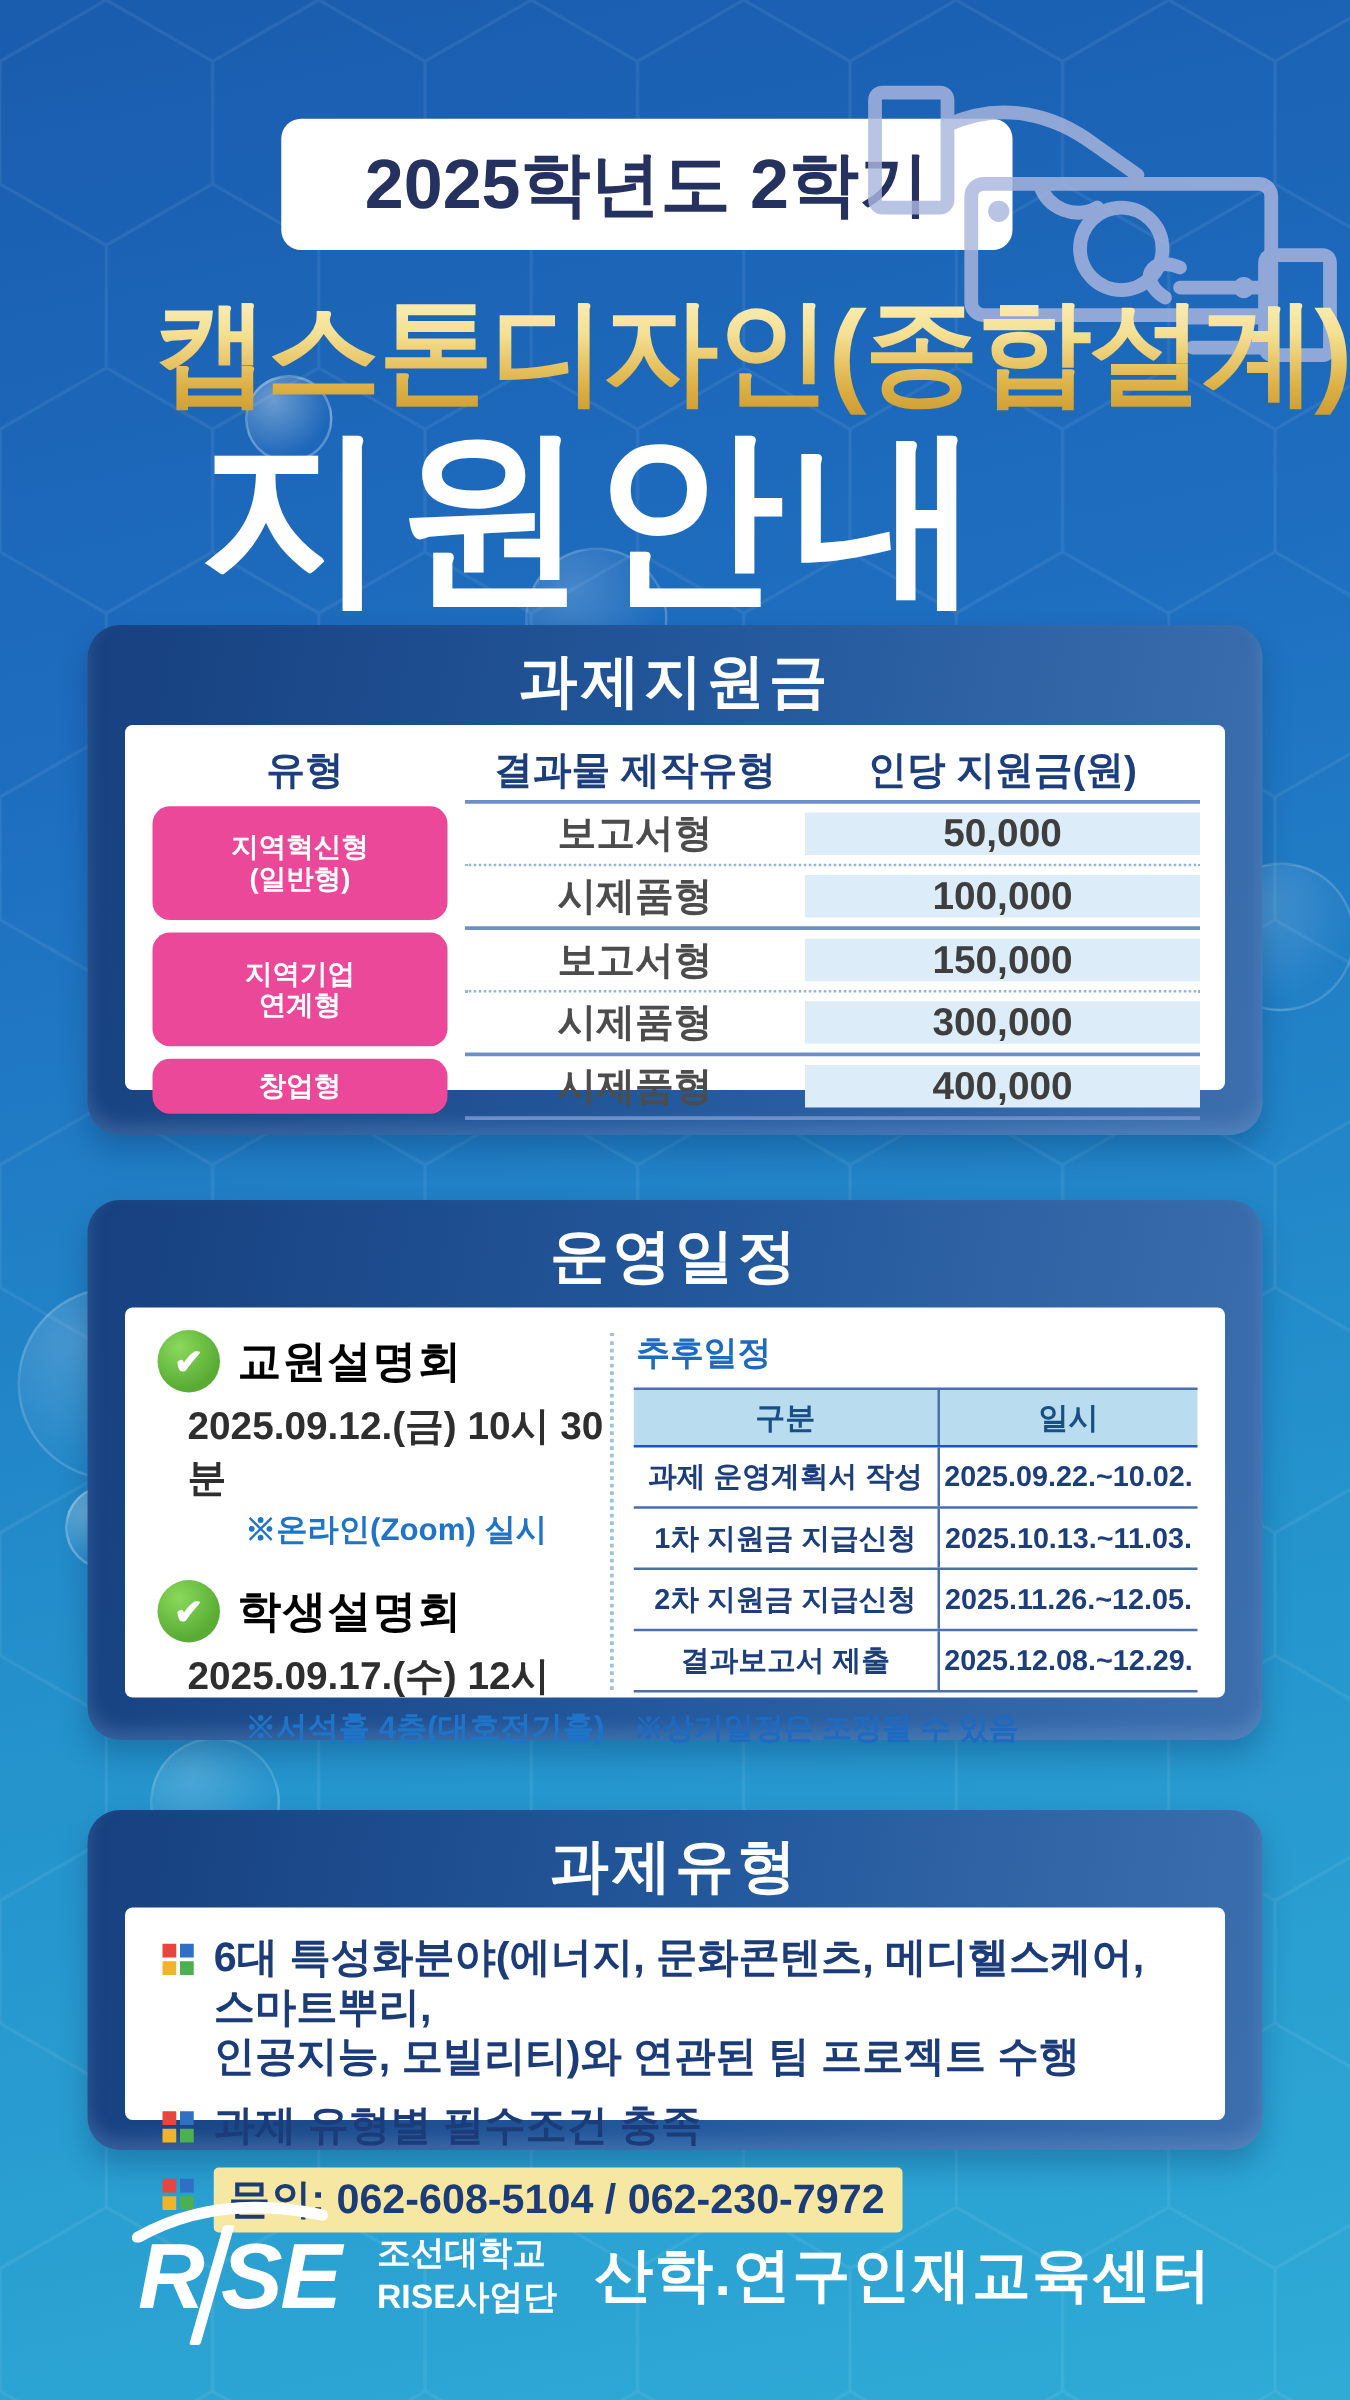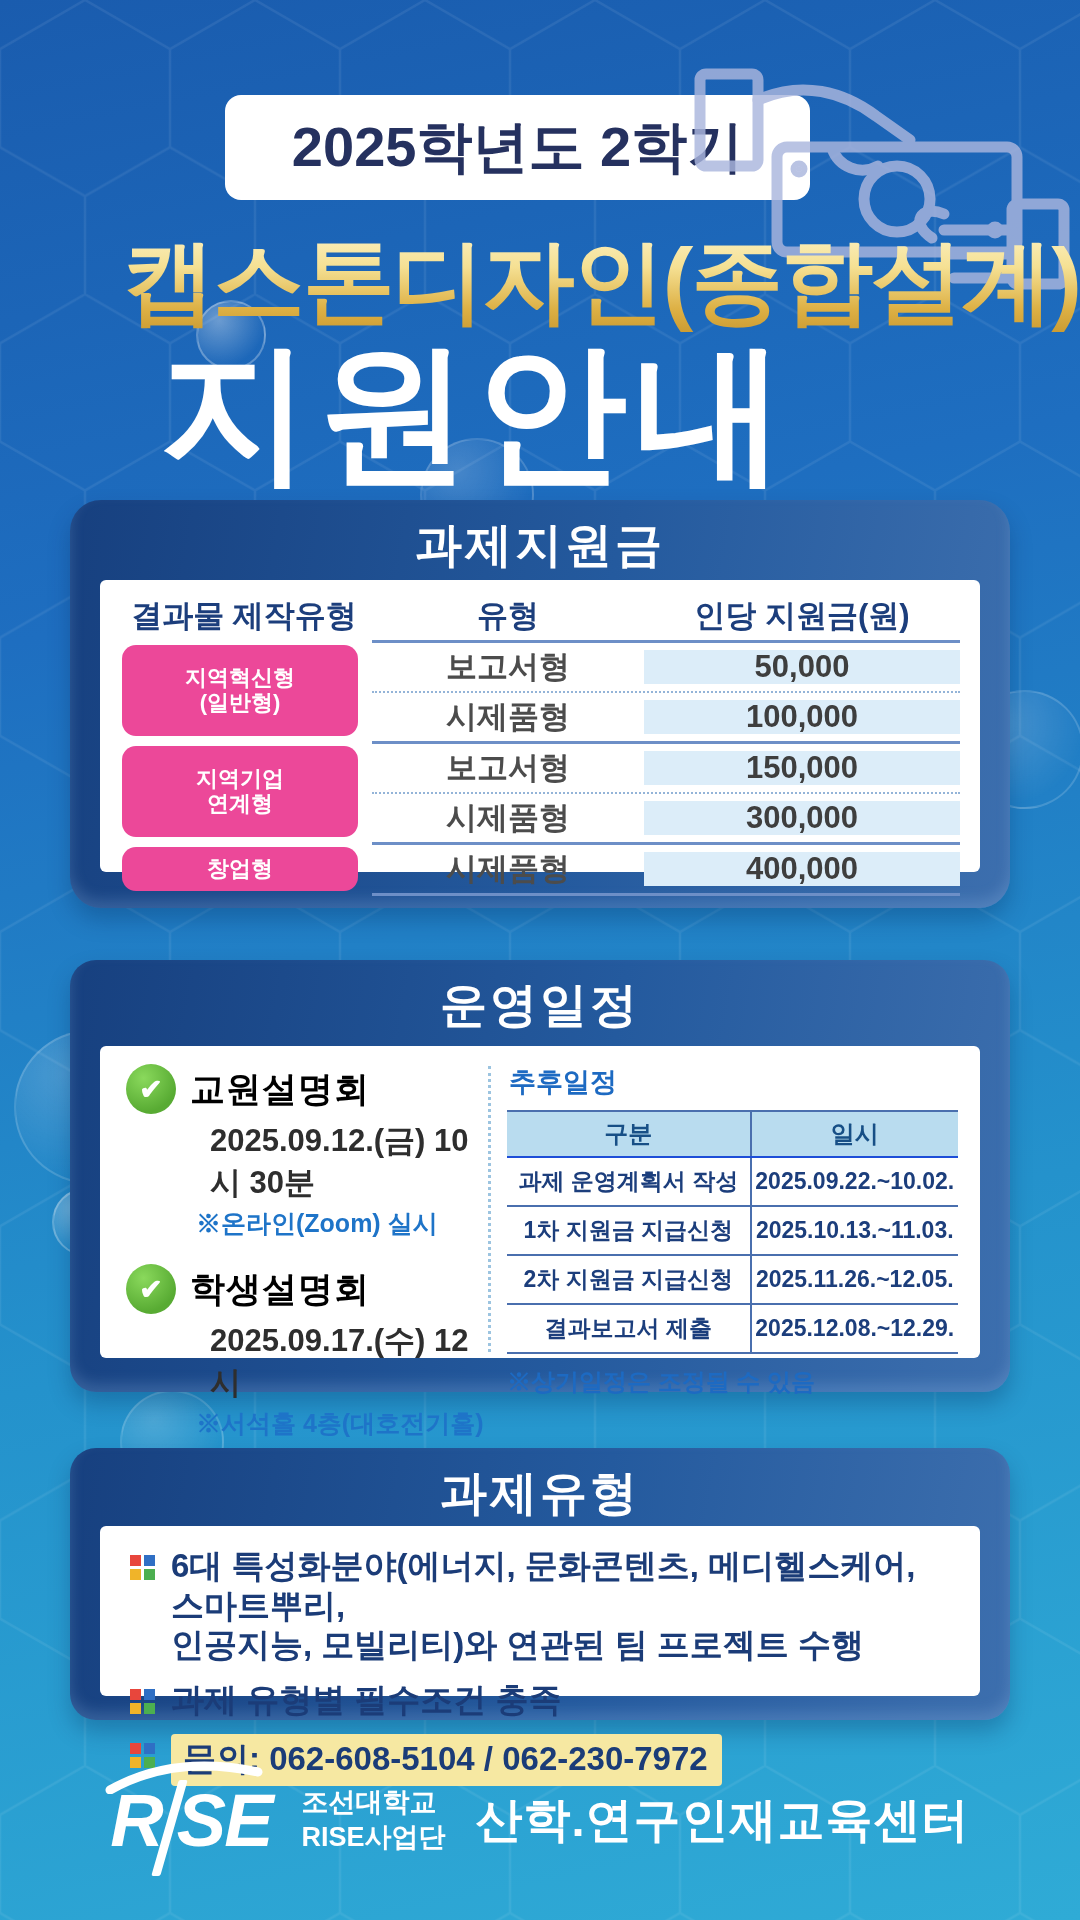--- a/index.html
+++ b/index.html
@@ -29,21 +29,21 @@
 
   
   .card{position:absolute;left:70px;width:940px;border-radius:26px;
     background:linear-gradient(100deg,#17407f 0%,#245a9e 55%,#3d6fae 100%);
     box-shadow:0 12px 22px rgba(5,40,85,0.28), inset 0 -8px 14px rgba(160,200,240,0.22);}
   .card-title{position:absolute;left:0;right:0;top:14px;text-align:center;
     color:#ffffff;font-size:47px;font-weight:900;letter-spacing:3px;}
   .card-body{position:absolute;left:30px;right:30px;background:#ffffff;border-radius:6px;}
 
   
-  #card-support{top:500px;height:408px;border-radius:31px;}
+  #card-support{top:500px;height:408px;}
   #card-support .card-body{top:80px;bottom:36px;padding:12px 20px 0 16px;}
   .t1-head{display:grid;grid-template-columns:256px 1fr 316px;height:48px;align-items:center;
     color:#1c3e7c;font-size:31px;font-weight:900;text-align:center;}
   .t1-group{display:grid;grid-template-columns:256px 1fr;}
   .typecell{margin:5px 14px 5px 6px;background:#ec4899;border-radius:14px;color:#ffffff;
     font-weight:800;font-size:22px;display:flex;flex-direction:column;align-items:center;
     justify-content:center;line-height:1.12;text-align:center;}
   .t1-rows{border-top:3px solid #6d8fc7;}
   .t1-group:last-child .t1-rows{border-bottom:3px solid #6d8fc7;}
   .t1-row{display:grid;grid-template-columns:1fr 316px;height:48px;align-items:center;}
@@ -56,21 +56,21 @@
   #card-schedule{top:960px;height:432px;}
   #card-schedule .card-body{top:86px;bottom:34px;padding:18px 22px 0 26px;display:flex;}
   .sessions{width:360px;flex:none;}
   .v-divider{flex:none;width:0;border-left:3px dotted #9cc4e0;margin:2px 10px 6px 2px;}
   .session{margin-bottom:24px;}
   .session-head{display:flex;align-items:center;gap:14px;}
   .check{flex:none;width:50px;height:50px;border-radius:50%;color:#fff;
     background:radial-gradient(circle at 35% 28%,#8ad95c,#58ab33 70%);
     display:flex;align-items:center;justify-content:center;font-size:28px;font-weight:900;}
   .session-name{font-size:35px;font-weight:700;color:#000000;letter-spacing:1px;}
-  .session-date{margin-left:84px;margin-top:6px;font-size:31px;font-weight:800;color:#2e2e2e;}
+  .session-date{margin-left:24px;margin-top:6px;font-size:31px;font-weight:800;color:#2e2e2e;}
   .session-note{margin-left:70px;margin-top:3px;font-size:25px;font-weight:800;color:#1e74c8;}
   .upcoming{flex:1;padding-left:6px;}
   .up-title{font-size:27px;font-weight:900;color:#1d6ac2;margin:0 0 10px 2px;}
   .up-table{width:100%;border-collapse:collapse;}
   .up-table th{background:#b9dcef;color:#174f86;font-size:24px;font-weight:900;height:42px;
     border-top:2px solid #4a6fae;border-bottom:2px solid #1d4ed8;}
   .up-table td{color:#1c3e7c;font-size:23px;font-weight:800;height:45px;text-align:center;
     border-bottom:2px solid #4a6fae;}
   .up-table th+th,.up-table td+td{border-left:2px solid #4a6fae;}
   .up-note{margin-top:12px;font-size:24px;font-weight:900;color:#1d6ac2;}
@@ -139,22 +139,22 @@
     </g>
   </svg>
 
   <div class="title-gold">캡스톤디자인(종합설계)</div>
   <div class="title-main">지원안내</div>
 
   <section class="card" id="card-support">
     <div class="card-title">과제지원금</div>
     <div class="card-body">
       <div class="t1-head">
+        <span>유형</span>
         <span>결과물 제작유형</span>
-        <span>유형</span>
         <span>인당 지원금(원)</span>
       </div>
 
       <div class="t1-group">
         <div class="typecell">
           <span>지역혁신형</span>
           <span>(일반형)</span>
         </div>
         <div class="t1-rows">
           <div class="t1-row">

